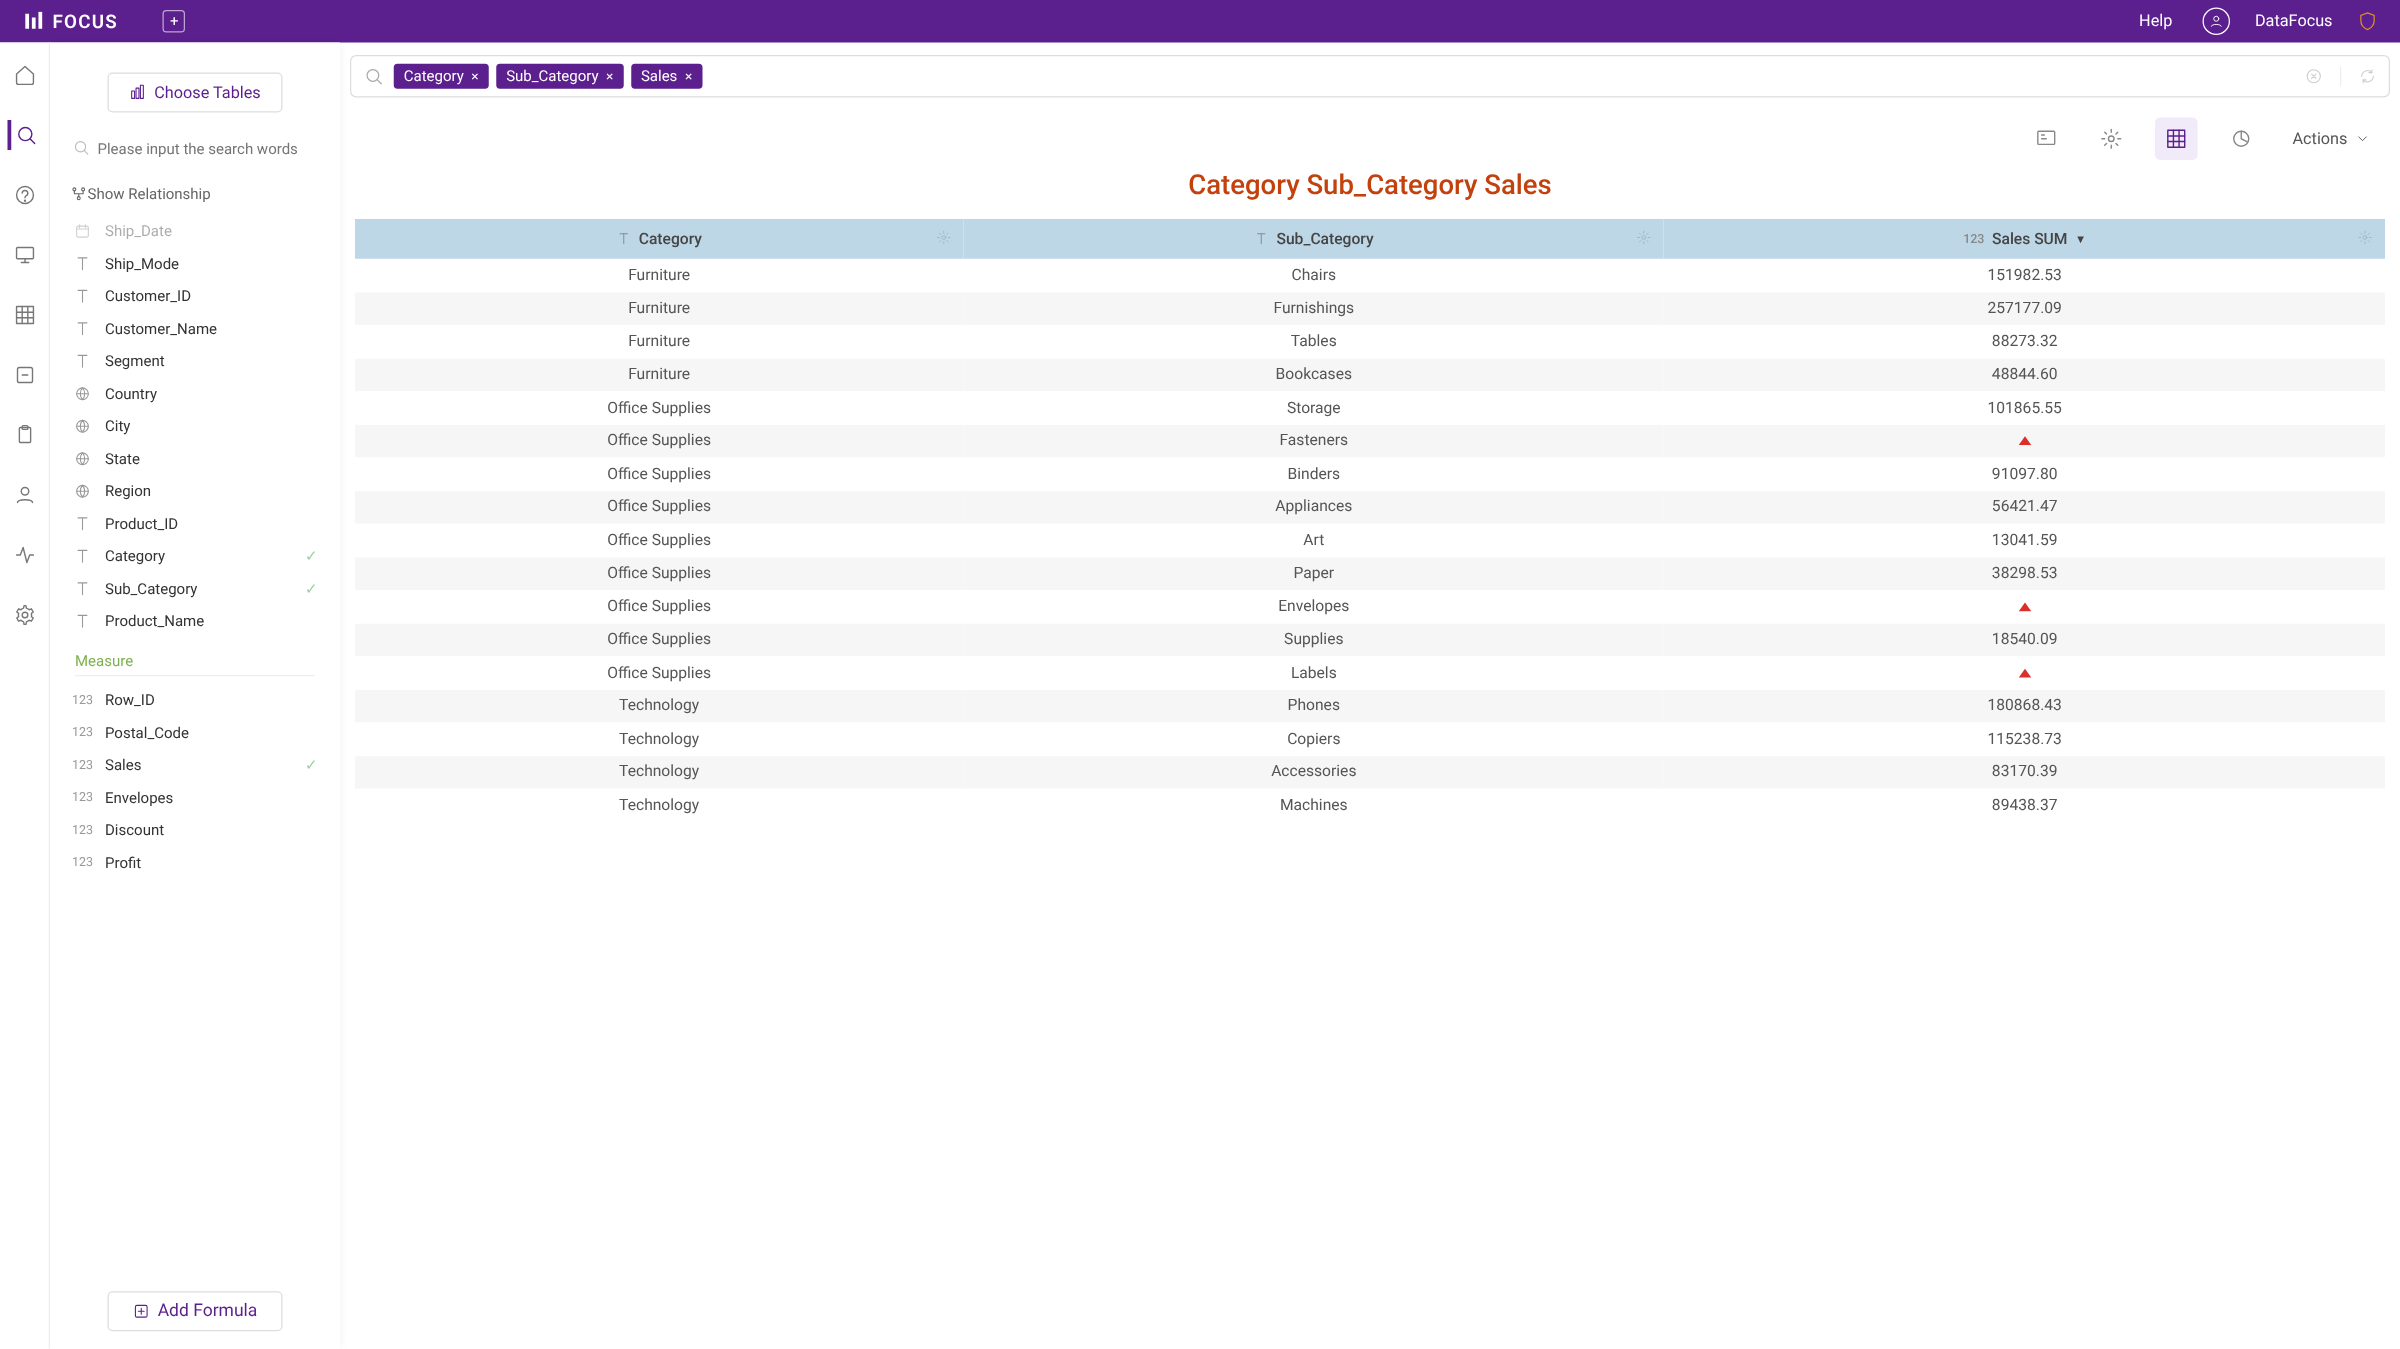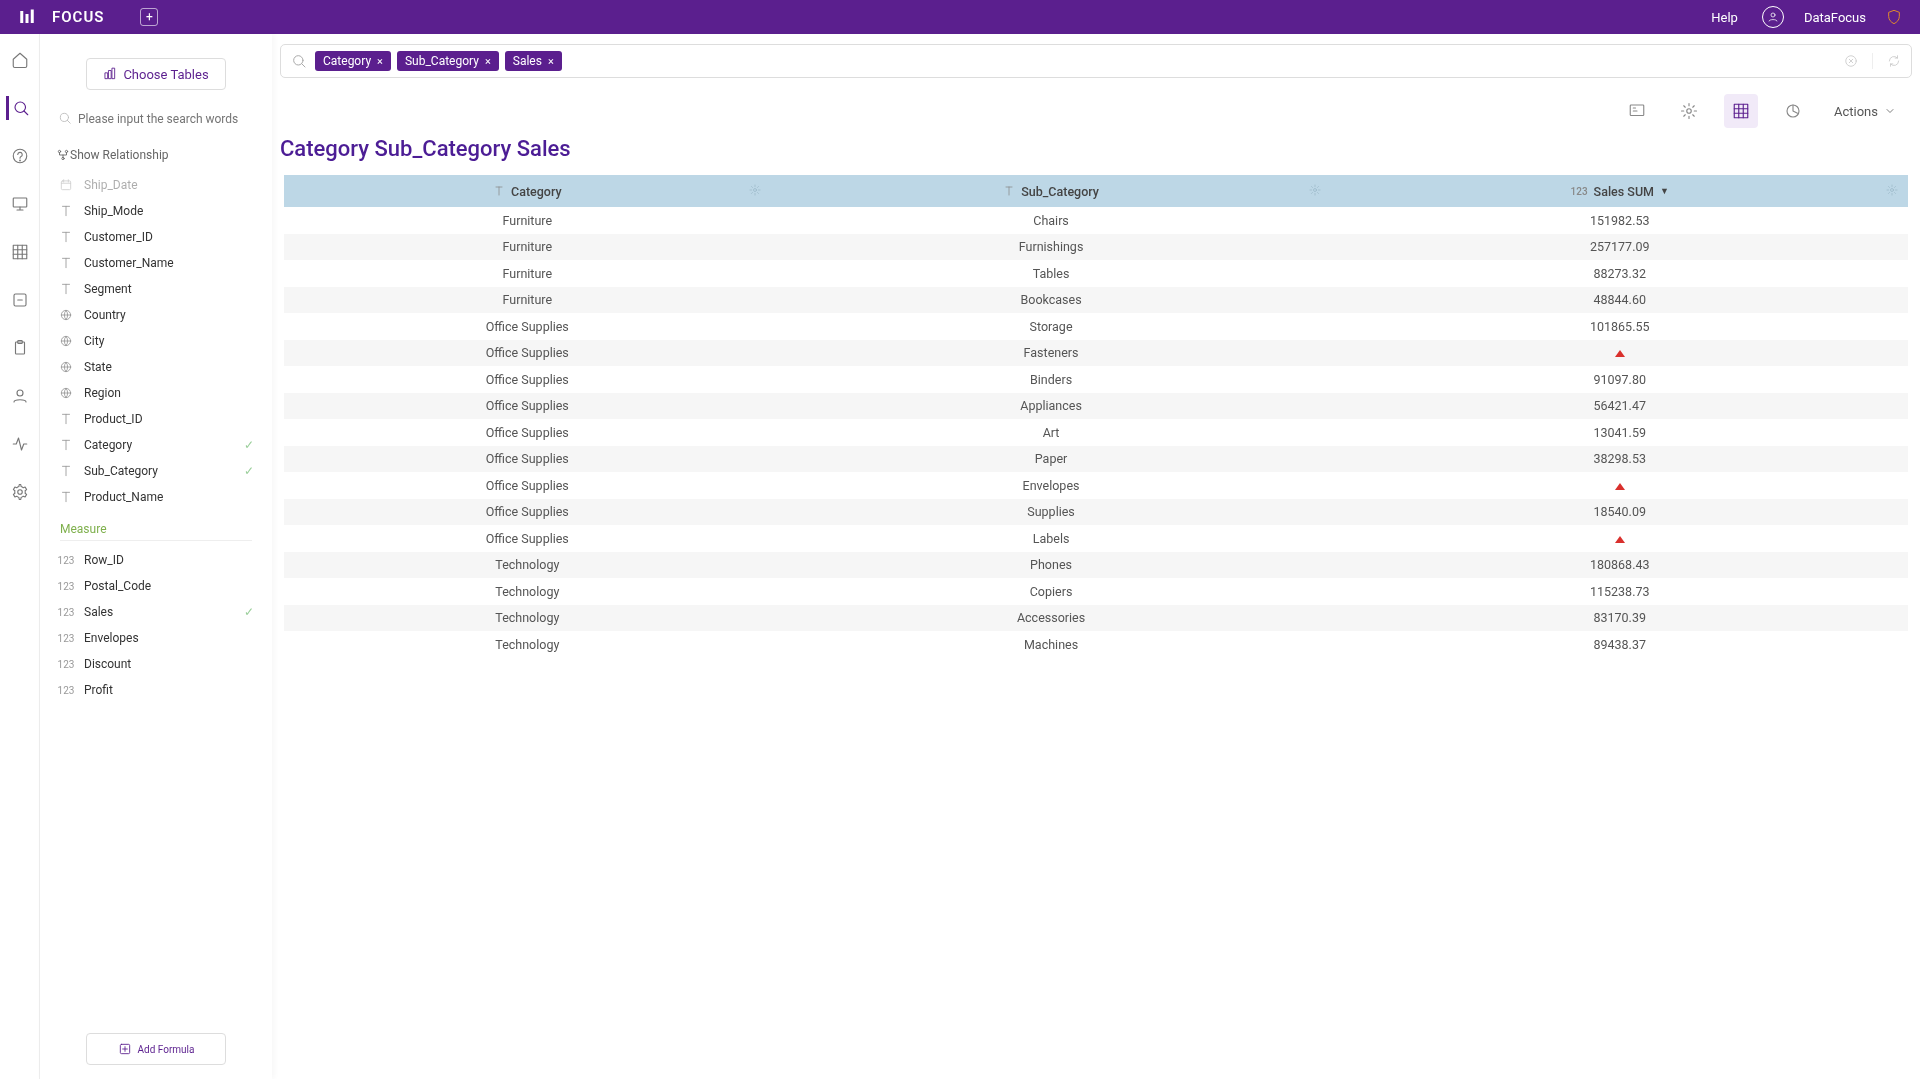--- a/index.html
+++ b/index.html
@@ -1,20 +1,20 @@
 <!DOCTYPE html>
 <html><head>
 <meta charset="utf-8">
 <style>
 * { box-sizing: border-box; margin: 0; padding: 0; font-family: -apple-system, BlinkMacSystemFont, "Segoe UI", Roboto, Arial, sans-serif; }
 html, body { width: 100%; height: 100%; background: #fff; color: #333; }
 
 
 .topbar { height: 34px; background: #5b1f8e; display: flex; align-items: center; padding: 0 18px; color: #fff; }
-.topbar .logo-area { display: flex; align-items: center; gap: 16px; }
+.topbar .logo-area { display: flex; align-items: center; gap: 6px; }
 .topbar .logo-icon { width: 18px; height: 18px; }
 .topbar .logo-text { font-size: 15px; font-weight: 600; letter-spacing: 1px; }
 .topbar .plus-box { margin-left: 36px; width: 18px; height: 18px; border: 1px solid rgba(255,255,255,0.6); border-radius: 3px; display:flex; align-items:center; justify-content:center; font-size:12px; color:#fff; cursor:pointer; }
 .topbar .spacer { flex: 1; }
 .topbar .help { font-size: 13px; margin-right: 24px; cursor: pointer; }
 .topbar .user-area { display:flex; align-items:center; gap:20px; }
 .topbar .user-icon { width:22px; height:22px; border:1.5px solid #fff; border-radius:50%; display:flex; align-items:center; justify-content:center; }
 .topbar .user-icon svg { width:12px; height:12px; }
 .topbar .user-name { font-size:13px; }
 .topbar .shield-icon { width:16px; height:16px; }
@@ -41,42 +41,42 @@
 .show-rel svg { width:14px; height:14px; }
 
 .field-list { flex:1; overflow-y:auto; padding: 0 4px; }
 .field-item { display:flex; align-items:center; height:26px; padding: 0 6px; font-size:12px; color:#333; cursor:pointer; gap:10px; }
 .field-item.dim svg { width:14px; height:14px; color:#888; }
 .field-item .ftype { width:16px; display:flex; justify-content:center; color:#999; font-size:11px; }
 .field-item .fname { flex:1; }
 .field-item .check { color:#9bcf9b; font-size:12px; }
 .section-label { font-size:12px; color:#7fb04d; margin: 12px 8px 6px; border-bottom:1px solid #eee; padding-bottom:4px; }
 
-.add-formula-btn { margin: 16px auto 0; width: 140px; height:32px; border:1px solid #ddd; border-radius:4px; display:flex; align-items:center; justify-content:center; gap:6px; font-size:10px; color:#5b1f8e; cursor:pointer; background:#fff; }
+.add-formula-btn { margin: 16px auto 0; width: 140px; height:32px; border:1px solid #ddd; border-radius:4px; display:flex; align-items:center; justify-content:center; gap:6px; font-size:14px; color:#5b1f8e; cursor:pointer; background:#fff; }
 .add-formula-btn svg { width:14px; height:14px; }
 
 
 .main { flex:1; display:flex; flex-direction:column; padding: 10px 8px 8px 8px; overflow:hidden; }
 
 .searchbar { height:34px; border:1px solid #ddd; border-radius:5px; display:flex; align-items:center; padding: 0 10px; gap:8px; }
 .searchbar .search-icon { width:16px; height:16px; color:#aaa; }
 .chip { background:#5b1f8e; color:#fff; font-size:12px; border-radius:3px; padding: 3px 8px; display:flex; align-items:center; gap:6px; cursor:pointer; }
 .chip .x { font-size:11px; cursor:pointer; }
 .searchbar .spacer { flex:1; }
 .searchbar .clear-icon, .searchbar .refresh-icon { width:14px; height:14px; color:#ccc; cursor:pointer; }
 .searchbar .divider { width:1px; height:16px; background:#eee; margin:0 6px; }
 
 .toolbar-row { display:flex; align-items:center; justify-content:flex-end; gap:18px; padding: 16px 10px 8px; }
 .tool-icon { width:34px; height:34px; display:flex; align-items:center; justify-content:center; cursor:pointer; color:#888; border-radius:4px; }
 .tool-icon.active { background:#f1eaf8; color:#5b1f8e; }
 .tool-icon svg { width:18px; height:18px; }
 .actions-btn { display:flex; align-items:center; gap:6px; font-size:13px; color:#555; cursor:pointer; padding:0 6px; }
 .actions-btn svg { width:12px; height:12px; }
 
-.page-title { font-size:22px; color:#4c1d95; font-weight:500; margin-bottom:14px; }
+.page-title { text-align:center; font-size:22px; color:#c2410c; font-weight:500; margin-bottom:14px; }
 
 .table-wrap { flex:1; overflow:auto; padding: 0 4px; }
 table.data { width:100%; border-collapse:collapse; font-size:12.5px; }
 table.data thead th { background:#bdd7e6; color:#444; font-weight:500; height:32px; position:relative; }
 table.data thead th .th-inner { display:flex; align-items:center; justify-content:center; gap:6px; }
 table.data thead th .gear { position:absolute; right:10px; top:9px; width:12px; height:12px; color:#9bb8c8; cursor:pointer; }
 table.data thead th .type-ico { width:12px; height:12px; color:#888; }
 table.data thead th .sort-caret { font-size:9px; color:#444; }
 table.data tbody tr { height:26.5px; }
 table.data tbody tr:nth-child(odd) { background:#fff; }

